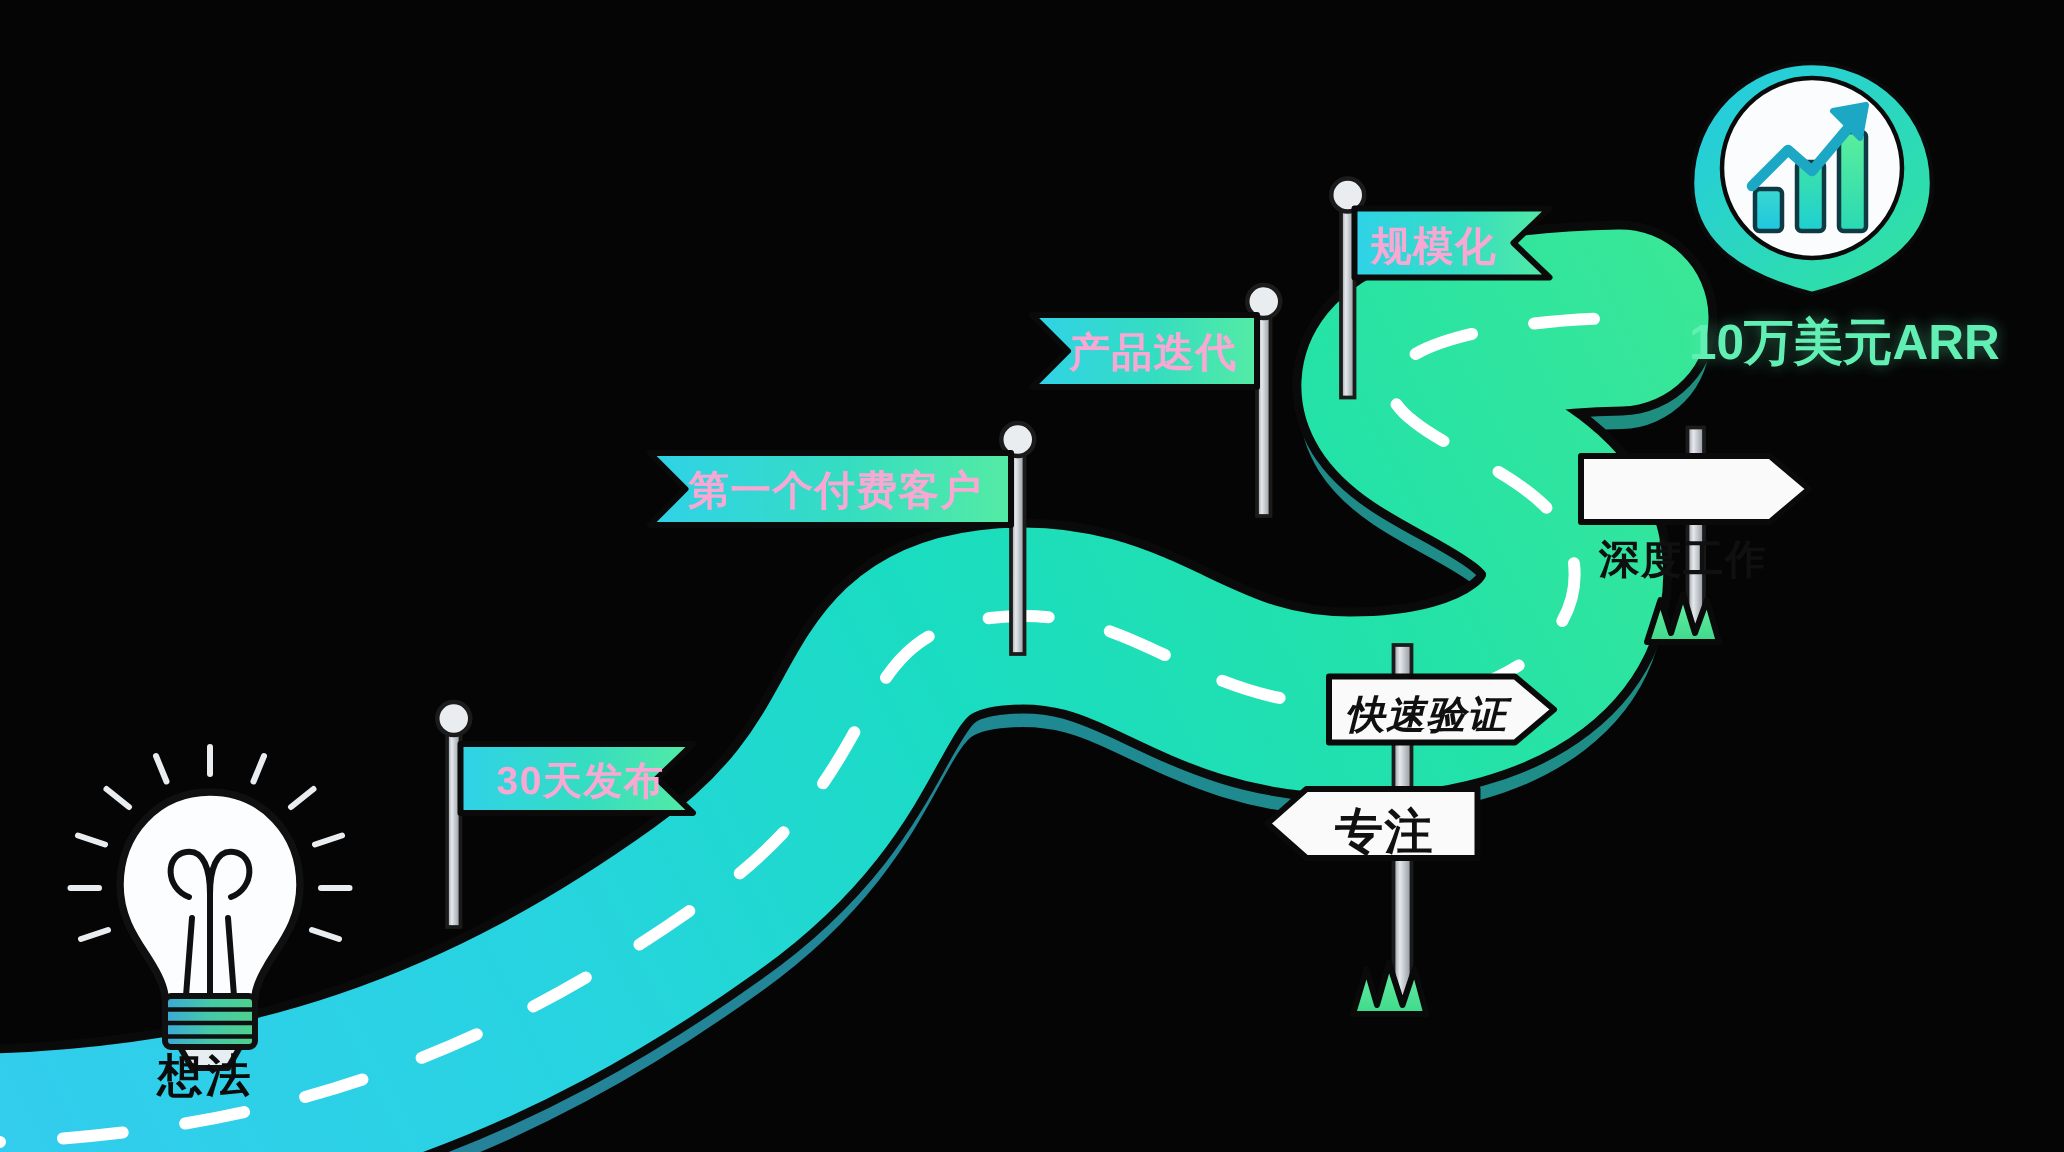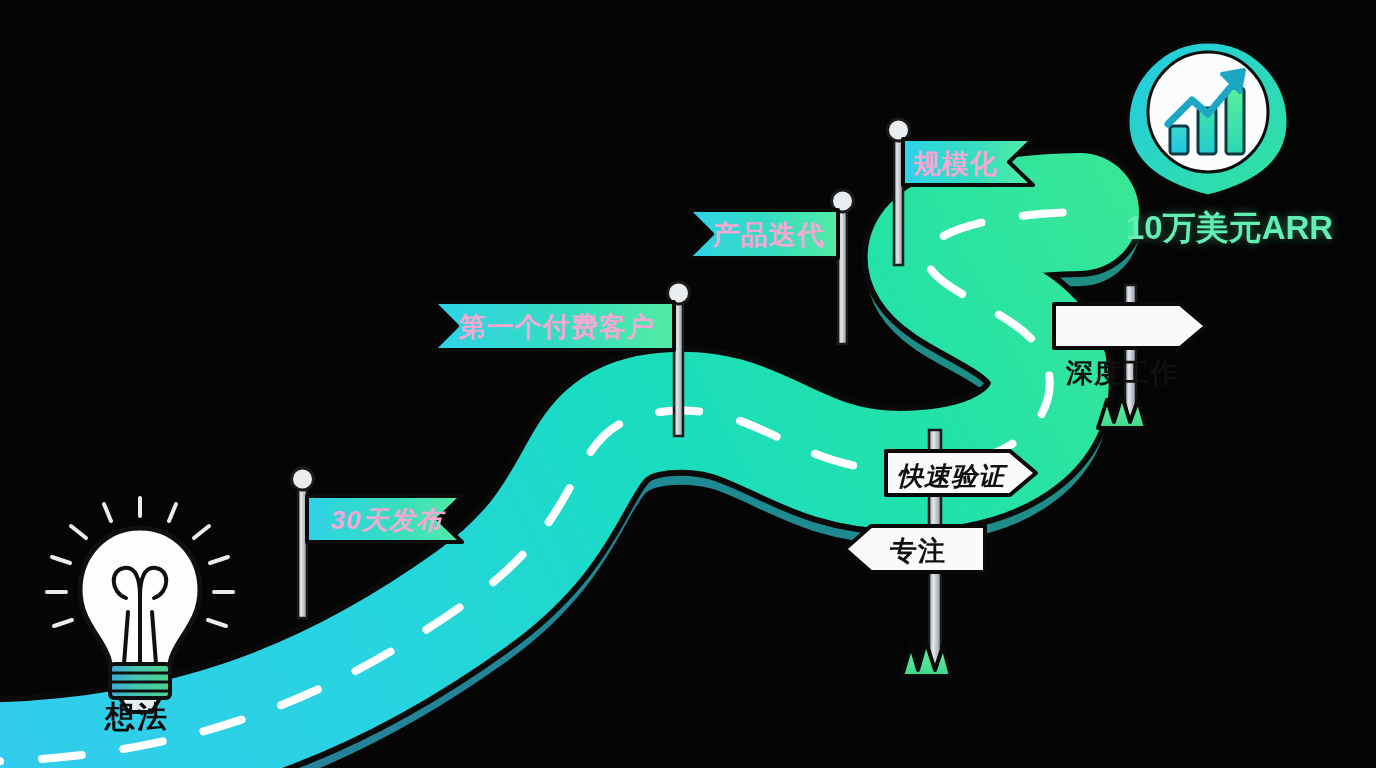--- a/index.html
+++ b/index.html
@@ -223,27 +223,27 @@
       <path d="M1168 124 L1192 100 L1208 114 L1240 76" fill="none" stroke="#1CA8C4" stroke-width="7" stroke-linecap="round" stroke-linejoin="round"></path>
       <path d="M1222 74 L1244 70 L1240 92 Z" fill="#1CA8C4" stroke="#1CA8C4" stroke-width="4" stroke-linejoin="round"></path>
     </g>
   </g>
 </svg>
 
 <div class="lbl arr-text" style="left:1126px;top:206px;">10万美元ARR</div>
 
 <div class="lbl idea-text" style="left:105px;top:697px;">想法</div>
 
-<div class="lbl flag-text" style="left:331px;top:503px;font-size:26px;font-style:italic;">30天发布</div>
+<div class="lbl flag-text" style="left:331px;top:503px;font-size:26px;">30天发布</div>
 
 <div class="lbl flag-text" style="left:459px;top:309px;font-size:27px;">第一个付费客户</div>
 
 <div class="lbl flag-text" style="left:713px;top:217px;font-size:27px;font-family:Liberation Mono, monospace;">产品迭代</div>
 
 <div class="lbl flag-text" style="left:914px;top:146px;font-size:27px;">规模化</div>
 
 <div class="lbl sign-text" style="left:1066px;top:311px;font-size:27px;margin-top:44px;">深度工作</div>
 
 <div class="lbl sign-text" style="left:897px;top:459px;font-size:26px;font-style:italic;">快速验证</div>
 
-<div class="lbl sign-text" style="left:890px;top:533px;font-size:27px;">专注</div>
+<div class="lbl sign-text" style="left:890px;top:533px;font-size:32px;">专注</div>
 
 </div>
 
 </body></html>

